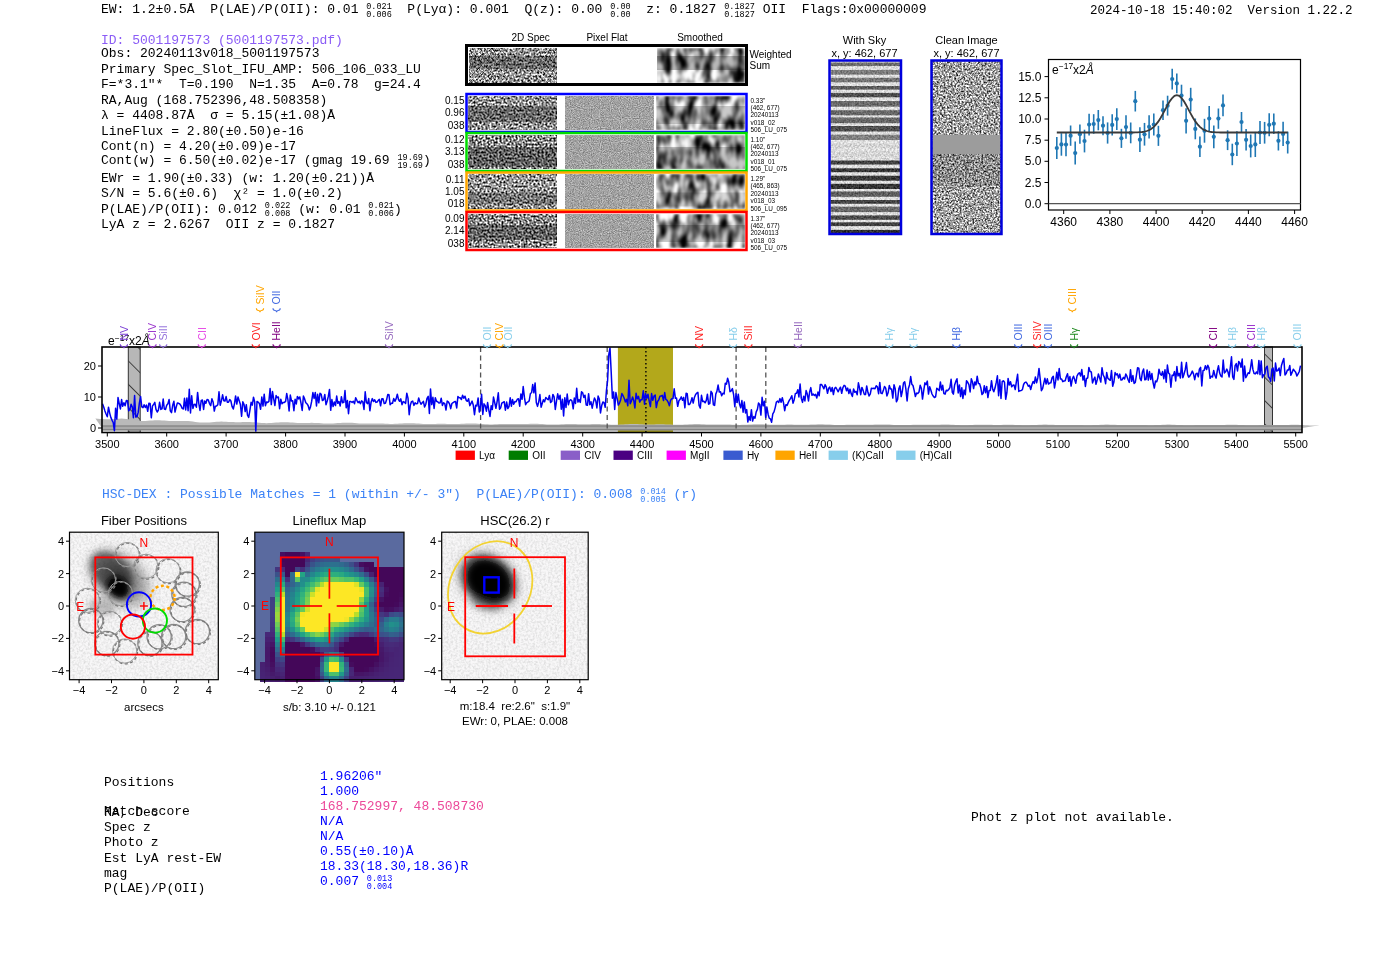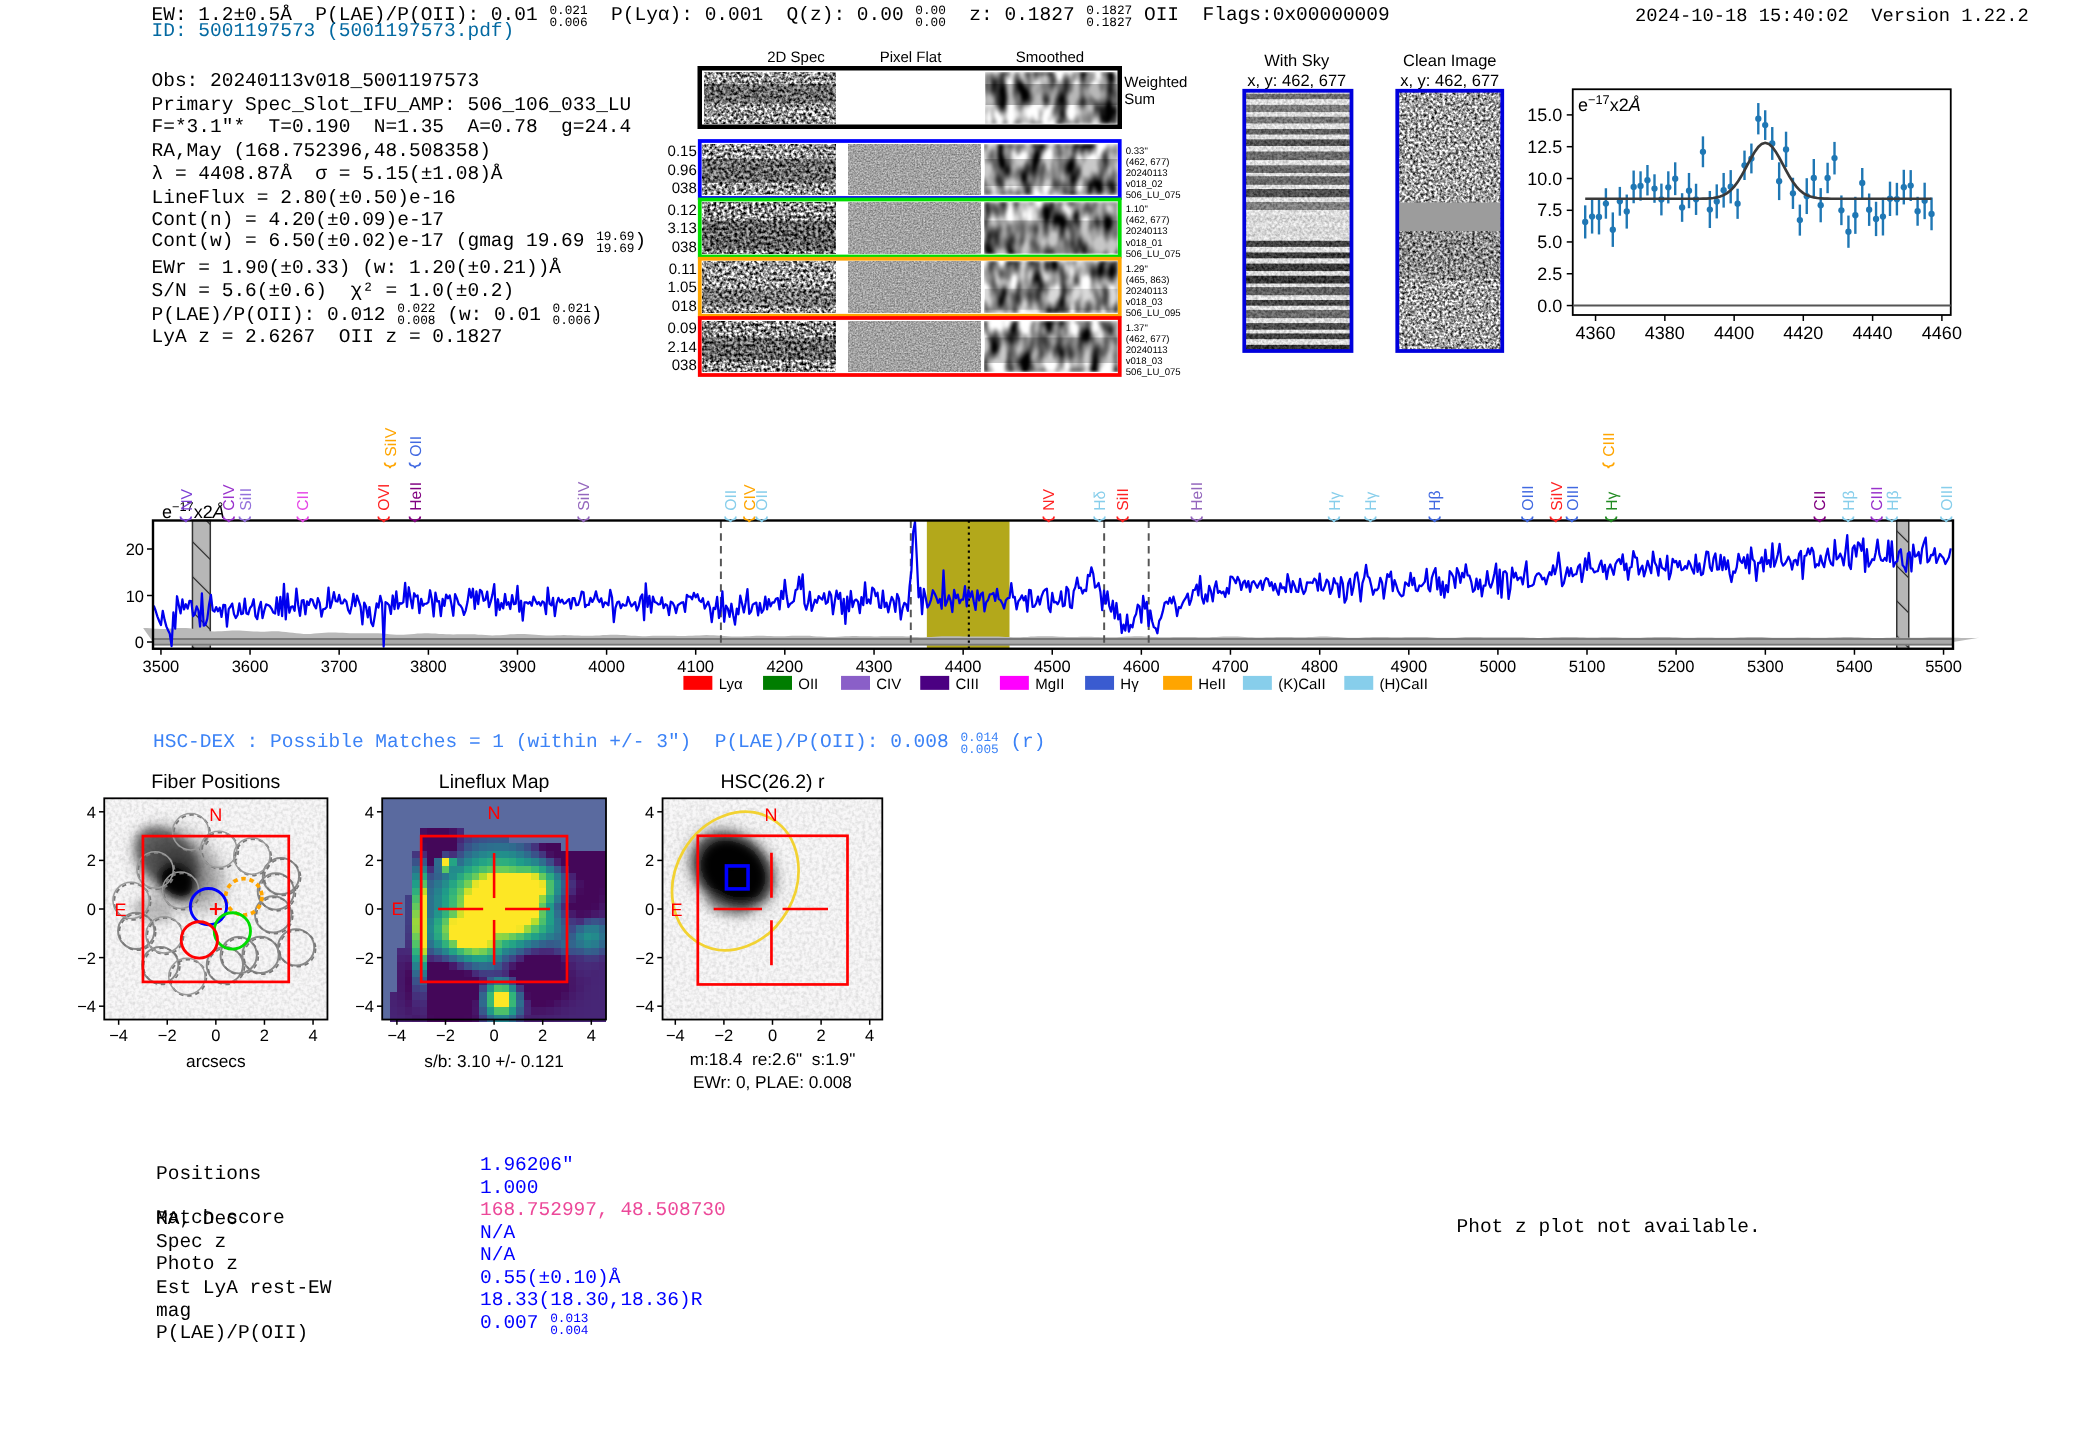--- a/index.html
+++ b/index.html
@@ -1246,25 +1246,25 @@
     <text x="436.2" y="577.6" font-size="11" text-anchor="end" fill="#000" font-family="&quot;Liberation Sans&quot;,sans-serif">2</text>
     <line x1="579.8" y1="679.7" x2="579.8" y2="683.2" stroke="#000" stroke-width="1"></line>
     <text x="579.8" y="694.2" font-size="11" text-anchor="middle" fill="#000" font-family="&quot;Liberation Sans&quot;,sans-serif">4</text>
     <line x1="438.2" y1="541.2" x2="441.7" y2="541.2" stroke="#000" stroke-width="1"></line>
     <text x="436.2" y="545.2" font-size="11" text-anchor="end" fill="#000" font-family="&quot;Liberation Sans&quot;,sans-serif">4</text>
     <text x="515.0" y="710.0" font-size="11.5" text-anchor="middle" fill="#000" font-family="&quot;Liberation Sans&quot;,sans-serif">m:18.4&nbsp; re:2.6"&nbsp; s:1.9"</text>
     <text x="515.0" y="725.0" font-size="11.5" text-anchor="middle" fill="#000" font-family="&quot;Liberation Sans&quot;,sans-serif">EWr: 0, PLAE: 0.008</text>
 </svg>
 <div class="m" style="left:68.0px;top:2.0px;font-size:13px;color:#000">EW: 1.2±0.5Å  P(LAE)/P(OII): 0.01 <span class="st"><span>0.021</span><span>0.006</span></span>  P(Lyα): 0.001  Q(z): 0.00 <span class="st"><span>0.00</span><span>0.00</span></span>  z: 0.1827 <span class="st"><span>0.1827</span><span>0.1827</span></span> OII  Flags:0x00000009</div>
 <div class="m" style="left:1057.0px;top:4.0px;font-size:12.5px;color:#000">2024-10-18 15:40:02  Version 1.22.2</div>
-<div class="m" style="left:68.0px;top:13px;font-size:13px;color:#0369a1">ID: 5001197573 (5001197573.pdf)</div>
+<div class="m" style="left:68.0px;top:33px;font-size:13px;color:#8b5cf6">ID: 5001197573 (5001197573.pdf)</div>
 <div class="m" style="left:68.0px;top:46.0px;font-size:13px;color:#000">Obs: 20240113v018_5001197573</div>
 <div class="m" style="left:68.0px;top:61.6px;font-size:13px;color:#000">Primary Spec_Slot_IFU_AMP: 506_106_033_LU</div>
 <div class="m" style="left:68.0px;top:77.2px;font-size:13px;color:#000">F=*3.1"*  T=0.190  N=1.35  A=0.78  g=24.4</div>
-<div class="m" style="left:68.0px;top:92.7px;font-size:13px;color:#000">RA,May (168.752396,48.508358)</div>
+<div class="m" style="left:68.0px;top:92.7px;font-size:13px;color:#000">RA,Aug (168.752396,48.508358)</div>
 <div class="m" style="left:68.0px;top:108.2px;font-size:13px;color:#000">λ = 4408.87Å  σ = 5.15(±1.08)Å</div>
 <div class="m" style="left:68.0px;top:123.8px;font-size:13px;color:#000">LineFlux = 2.80(±0.50)e-16</div>
 <div class="m" style="left:68.0px;top:139.4px;font-size:13px;color:#000">Cont(n) = 4.20(±0.09)e-17</div>
 <div class="m" style="left:68.0px;top:153px;font-size:13px;color:#000">Cont(w) = 6.50(±0.02)e-17 (gmag 19.69 <span class="st"><span>19.69</span><span>19.69</span></span>)</div>
 <div class="m" style="left:68.0px;top:170.5px;font-size:13px;color:#000">EWr = 1.90(±0.33) (w: 1.20(±0.21))Å</div>
 <div class="m" style="left:68.0px;top:186.0px;font-size:13px;color:#000">S/N = 5.6(±0.6)  χ² = 1.0(±0.2)</div>
 <div class="m" style="left:68.0px;top:201.6px;font-size:13px;color:#000">P(LAE)/P(OII): 0.012 <span class="st"><span>0.022</span><span>0.008</span></span> (w: 0.01 <span class="st"><span>0.021</span><span>0.006</span></span>)</div>
 <div class="m" style="left:68.0px;top:217.1px;font-size:13px;color:#000">LyA z = 2.6267  OII z = 0.1827</div>
 <div class="m" style="left:69.0px;top:487.0px;font-size:13px;color:#3b82f6">HSC-DEX : Possible Matches = 1 (within +/- 3")  P(LAE)/P(OII): 0.008 <span class="st"><span>0.014</span><span>0.005</span></span> (r)</div>
 <div class="m" style="left:71.0px;top:775.0px;font-size:13px;color:#000">Positions</div>

